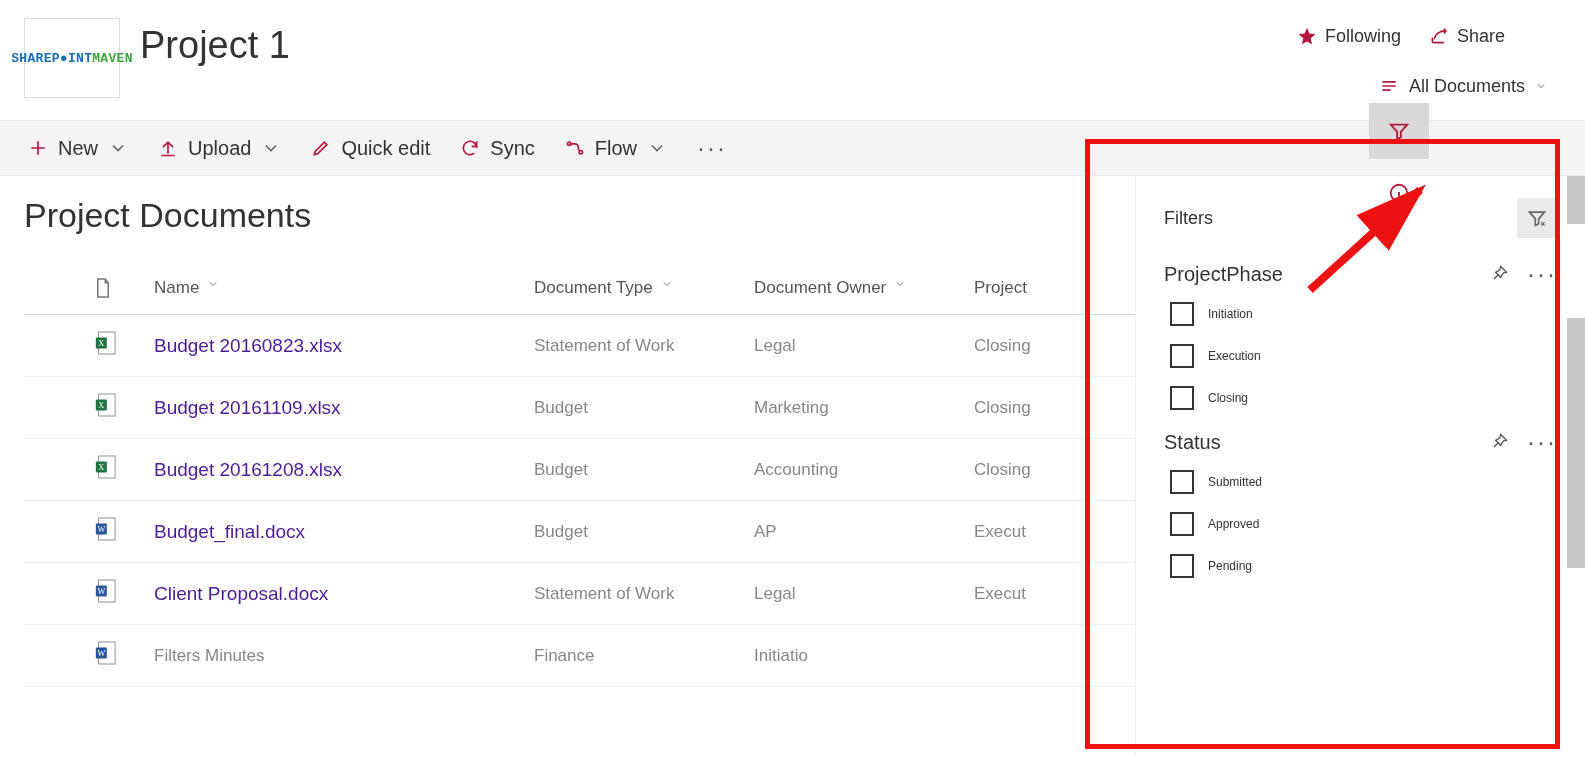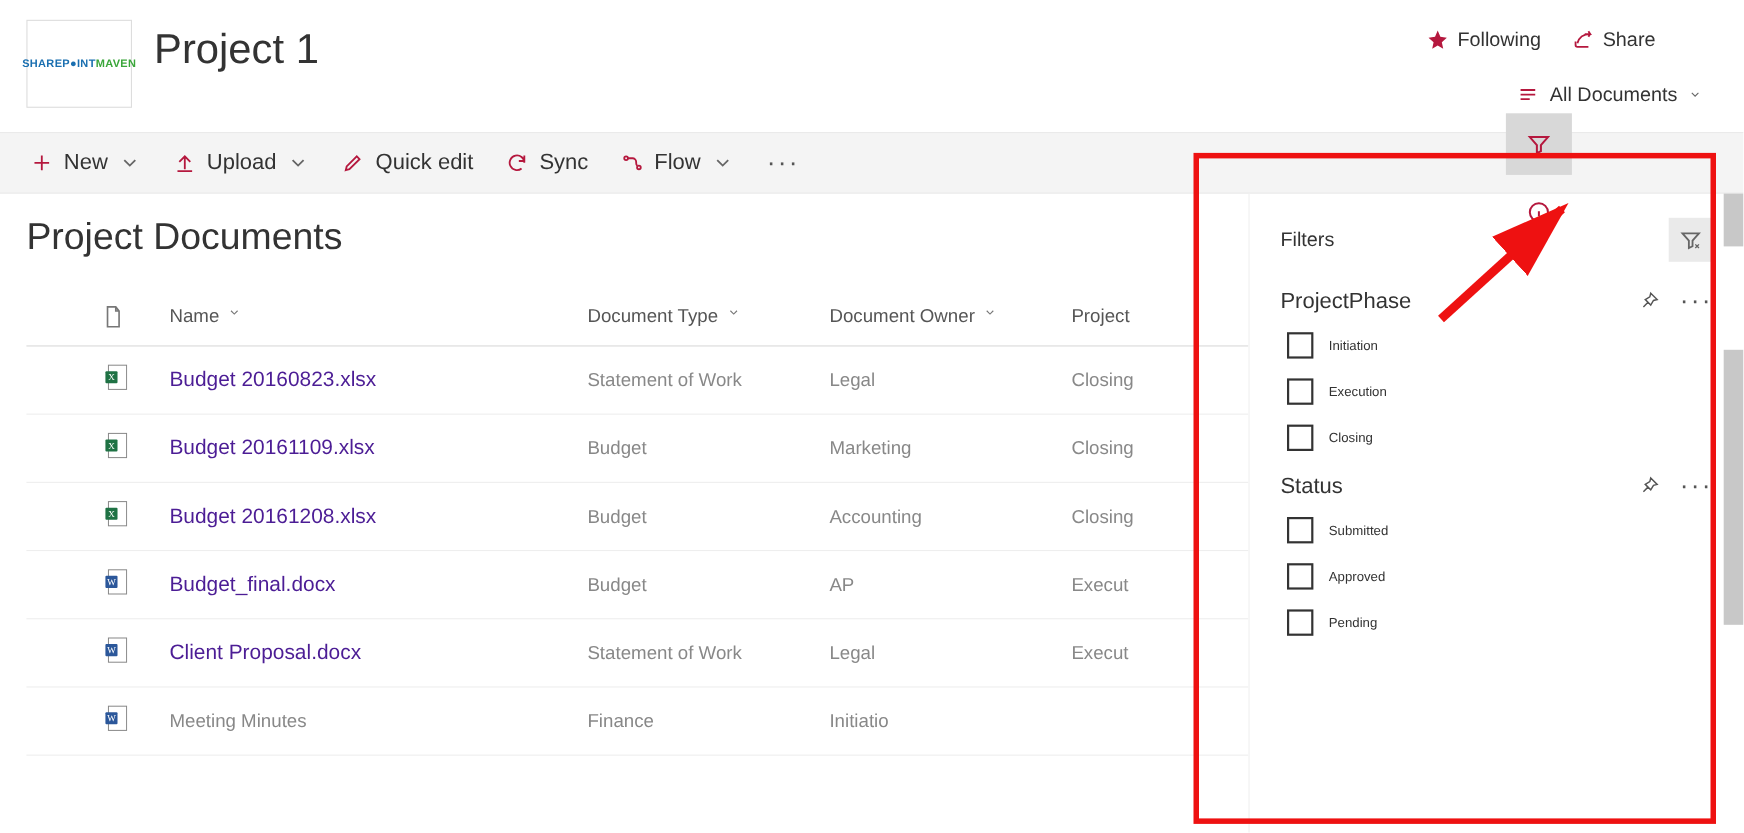--- a/index.html
+++ b/index.html
@@ -21,21 +21,21 @@
   }
   .logo-box {
     width: 96px; height: 80px;
     border: 1px solid #ddd;
     background: #fff;
     display: flex;
     align-items: center;
     justify-content: center;
     margin-right: 20px;
   }
-  .logo-inner { font-size: 10px; color: #1a6fb0; font-weight: 600; letter-spacing: 0.3px; }
+  .logo-inner { font-size: 13px; color: #1a6fb0; font-weight: 600; letter-spacing: 0.3px; font-family: Liberation Mono, monospace; }
   .logo-inner span.green { color: #3aa63a; }
   .site-title {
     font-size: 38px;
     font-weight: 300;
     color: #333;
     margin-top: 6px;
   }
   .header-actions {
     margin-left: auto;
     display: flex;
@@ -358,21 +358,21 @@
             <div class="cell-muted">Legal</div>
             <div class="cell-muted">Execut</div>
           </div>
           <div class="trow">
             <div></div>
             <div><svg class="file-icon" viewBox="0 0 24 28">
                 <rect x="5" y="2" width="18" height="24" fill="#fff" stroke="#888"></rect>
                 <rect x="2" y="8" width="12" height="12" rx="1" fill="#2b579a"></rect>
                 <text x="8" y="17" font-size="9" fill="#fff" text-anchor="middle" font-family="Segoe UI">W</text>
               </svg></div>
-            <div class="cell-muted">Meeting Minutes</div>
+            <div class="cell-muted">Filters Minutes</div>
             <div class="cell-muted">Finance</div>
             <div class="cell-muted">Initiatio</div>
           </div>
         </div>
     </div>
   </div>
 
   <div class="filter-panel">
     <div class="filter-title-row">
       <div class="filter-title">Filters</div>

